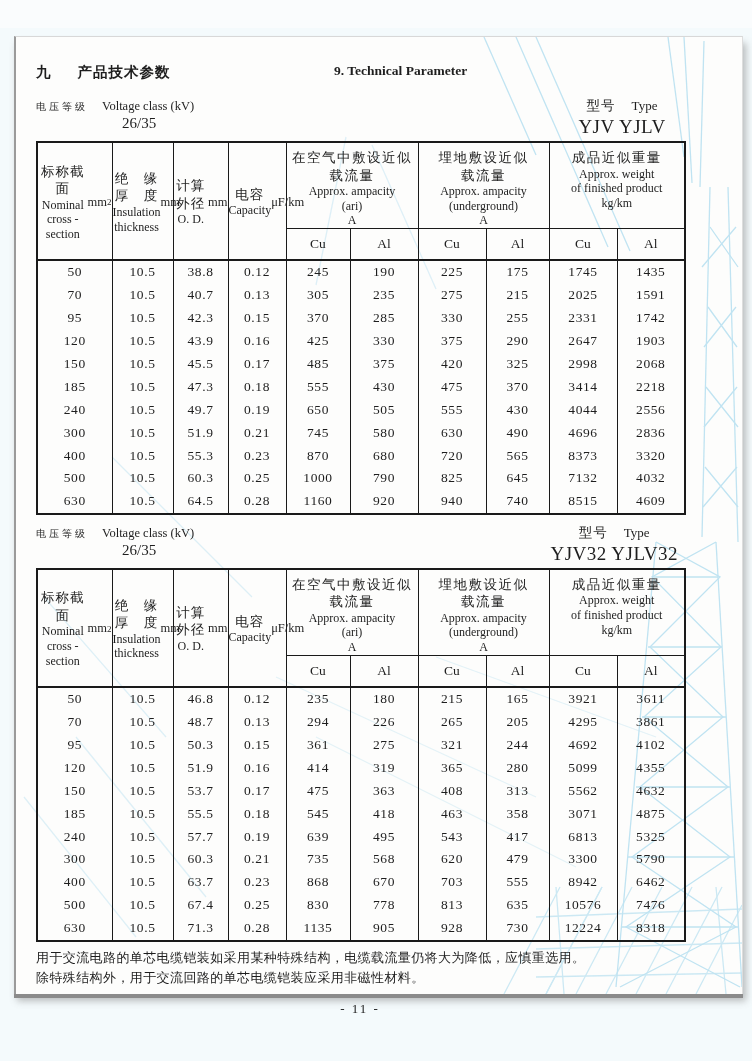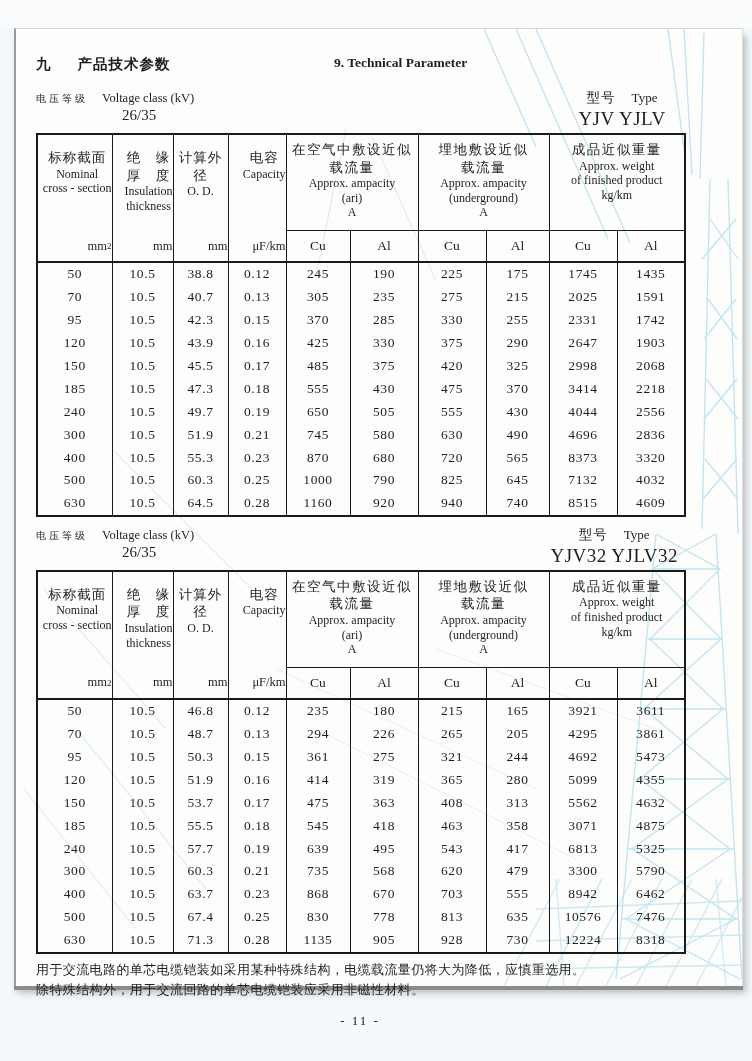--- a/index.html
+++ b/index.html
@@ -4,21 +4,21 @@
 <style>
   html,body{margin:0;padding:0;}
   body{
     width:752px;height:1061px;overflow:hidden;position:relative;
     background:#f2f8fb;
     font-family:"Liberation Serif","DejaVu Serif",serif;
     color:#1e1e1e;
   }
   .canvas{position:absolute;inset:0;background:linear-gradient(#fafcfd 0 28px,#f4fafc 28px 100%);}
   .page{
-    position:absolute;left:14px;top:28px;width:726px;height:957px;
+    position:absolute;left:14px;top:36px;width:726px;height:957px;
     background:#fdfdfc;
     border-left:2px solid #9a9a9a;
     border-top:1px solid #d8d8d8;
     border-right:1px solid #dddddd;
     box-shadow:0 4px 0 #8b8b8b, 3px 7px 7px rgba(110,110,110,.45);
   }
   .wm{position:absolute;inset:0;z-index:0;pointer-events:none;}
   .content{position:absolute;inset:0;z-index:1;padding:26px 0 0 20px;}
 
   .topbar{display:flex;width:648px;margin-bottom:14px;}
@@ -33,21 +33,21 @@
   .sh-right{text-align:center;min-width:112px;margin-right:6px;}
   .sh-right .l1 .cn{font-size:13.5px;letter-spacing:1px;margin-right:12px;}
   .sh-right .l1 .en{font-size:13px;}
   .sh-right .l2{font-size:19px;margin-top:1px;letter-spacing:.5px;}
 
   table.params{border-collapse:collapse;table-layout:fixed;width:648px;border:2.5px solid #1a1a1a;}
   table.params td{text-align:center;vertical-align:middle;padding:0;}
   tr.h1 td{border:1.5px solid #1a1a1a;vertical-align:top;}
   tr.h2 td{border:1.5px solid #1a1a1a;border-bottom:2.5px solid #1a1a1a;height:30px;font-size:13.5px;}
   td.hc{border-bottom:2.5px solid #1a1a1a !important;}
-  td.hc .hcwrap{height:112px;display:flex;flex-direction:column;justify-content:space-between;align-items:flex-end;padding-top:14px;}
+  td.hc .hcwrap{height:112px;display:flex;flex-direction:row;justify-content:space-between;align-items:center;padding-top:3px;}
   .cnl{font-size:13.5px;line-height:1.3;letter-spacing:1px;}
   .enl{font-size:12px;line-height:1.22;}
   .unitl{font-size:12.5px;height:30px;display:flex;align-items:center;}
   td.gh{padding-top:6px !important;}
   td.gh .cnl{letter-spacing:1.5px;}
   tbody.data td{border-left:1.5px solid #1a1a1a;border-right:1.5px solid #1a1a1a;height:22.9px;font-size:13.5px;letter-spacing:.6px;}
 
   .notes{width:648px;margin-top:6px;font-size:13px;line-height:1.6;letter-spacing:.4px;}
   .pageno{width:648px;text-align:center;font-size:13px;margin-top:12px;letter-spacing:2px;}
   sup{font-size:9px;}
@@ -476,21 +476,21 @@
                 <tr>
                   <td>95</td>
                   <td>10.5</td>
                   <td>50.3</td>
                   <td>0.15</td>
                   <td>361</td>
                   <td>275</td>
                   <td>321</td>
                   <td>244</td>
                   <td>4692</td>
-                  <td>5473</td>
+                  <td>4102</td>
                 </tr>
                 <tr>
                   <td>120</td>
                   <td>10.5</td>
                   <td>51.9</td>
                   <td>0.16</td>
                   <td>414</td>
                   <td>319</td>
                   <td>365</td>
                   <td>280</td>

